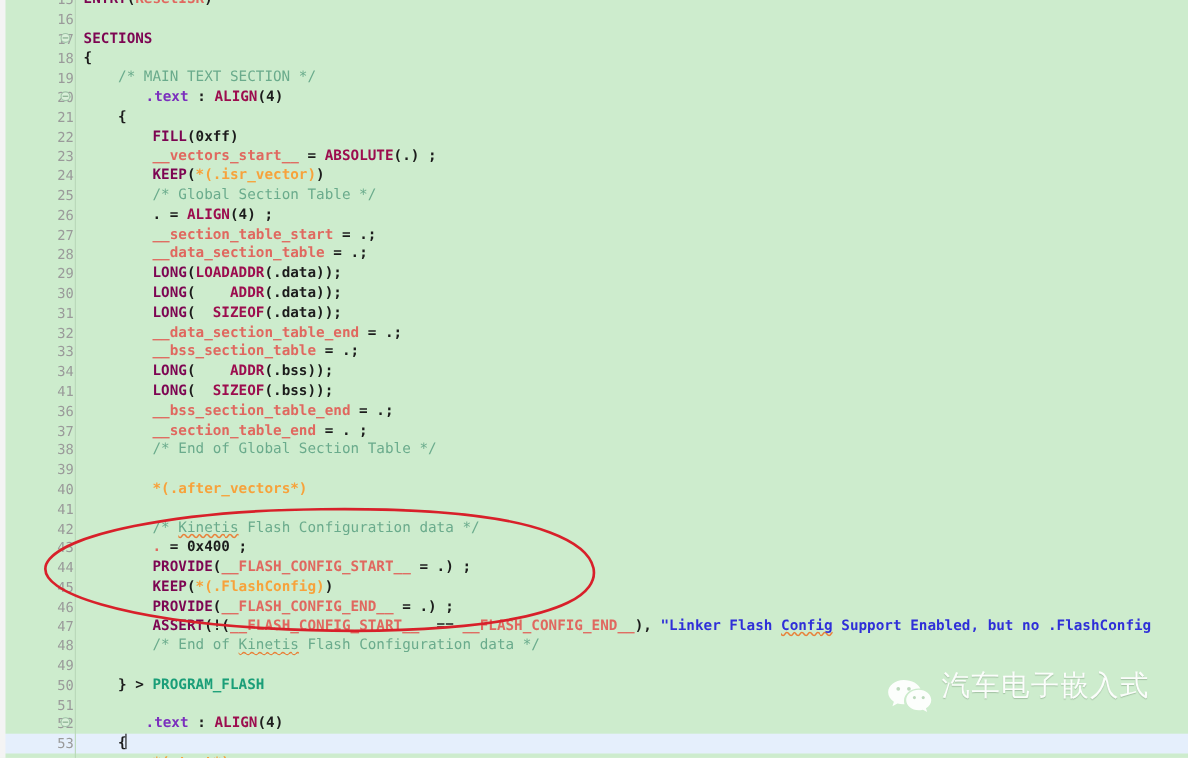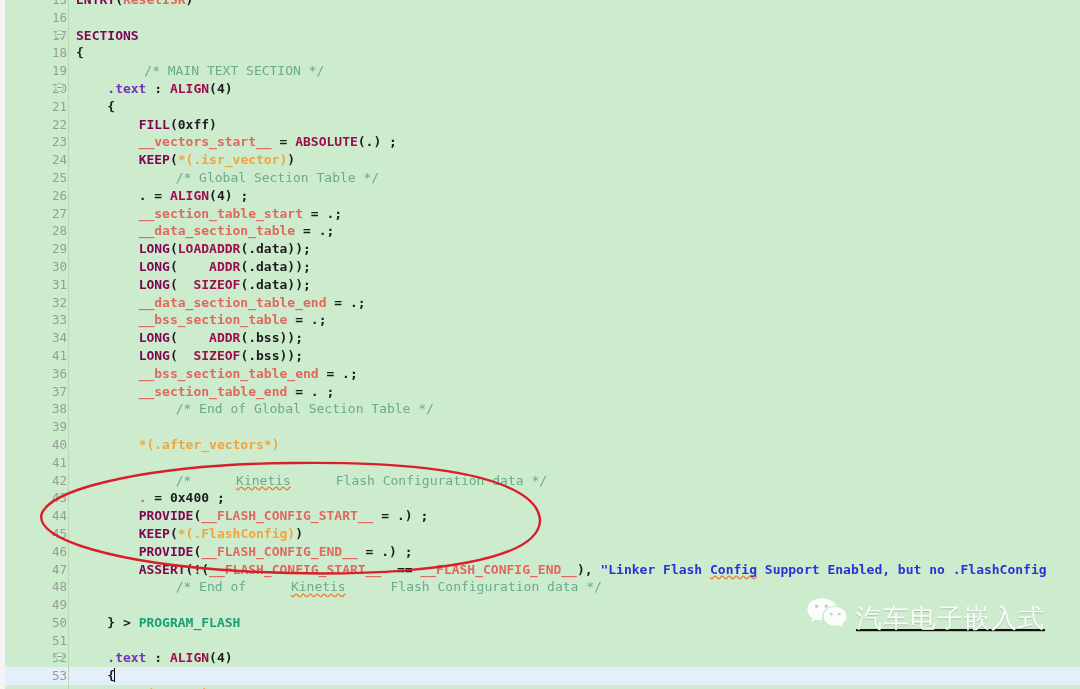--- a/index.html
+++ b/index.html
@@ -78,22 +78,22 @@
     position: absolute;
     left: 76px;
     top: 0;
     white-space: pre;
     color: #1c1c1c;
   }
   
   .kw   { color: #7d0552; font-weight: bold; }   
   .fn   { color: #9c0d4e; font-weight: bold; }   
   .sym  { color: #e0685f; font-weight: bold; }   
-  .sec  { color: #7b2fbd; font-weight: bold; }   
-  .cmt  { color: #6aab8c; margin-left: 37px; }                      
+  .sec  { color: #7b2fbd; font-weight: bold; margin-left: 25px; }   
+  .cmt  { color: #6aab8c; }                      
   .glob { color: #f7a23b; font-weight: bold; text-align: center; }   
   .str  { color: #2f2fd8; font-weight: bold; }   
   .num  { color: #1c1c1c; font-weight: bold; }
   .punc { color: #1c1c1c; font-weight: bold; }
   .mem  { color: #1a9e78; font-weight: bold; }   
   .plain{ color: #1c1c1c; }
   .squiggle {
     text-decoration: underline wavy #e8813a;
     text-decoration-skip-ink: none;
   }
@@ -111,27 +111,26 @@
     position: absolute;
     left: 0; top: 0;
     width: 1080px; height: 689px;
     pointer-events: none;
     z-index: 6;
   }
   
   #watermark {
     position: absolute;
     left: 806px;
-    top: 596px;
+    top: 616px;
     display: flex;
-    align-items: flex-end;
+    align-items: flex-start;
     gap: 8px;
     z-index: 5;
     pointer-events: none;
-    text-decoration: underline;
   }
   #watermark .wm-text {
     font-family: "DejaVu Sans", "Liberation Sans", sans-serif;
     font-size: 26px;
     color: #ffffff;
     opacity: 0.92;
     text-shadow: 0 1px 1px rgba(120,150,120,0.55);
     letter-spacing: 1px;
     white-space: nowrap;
   }

